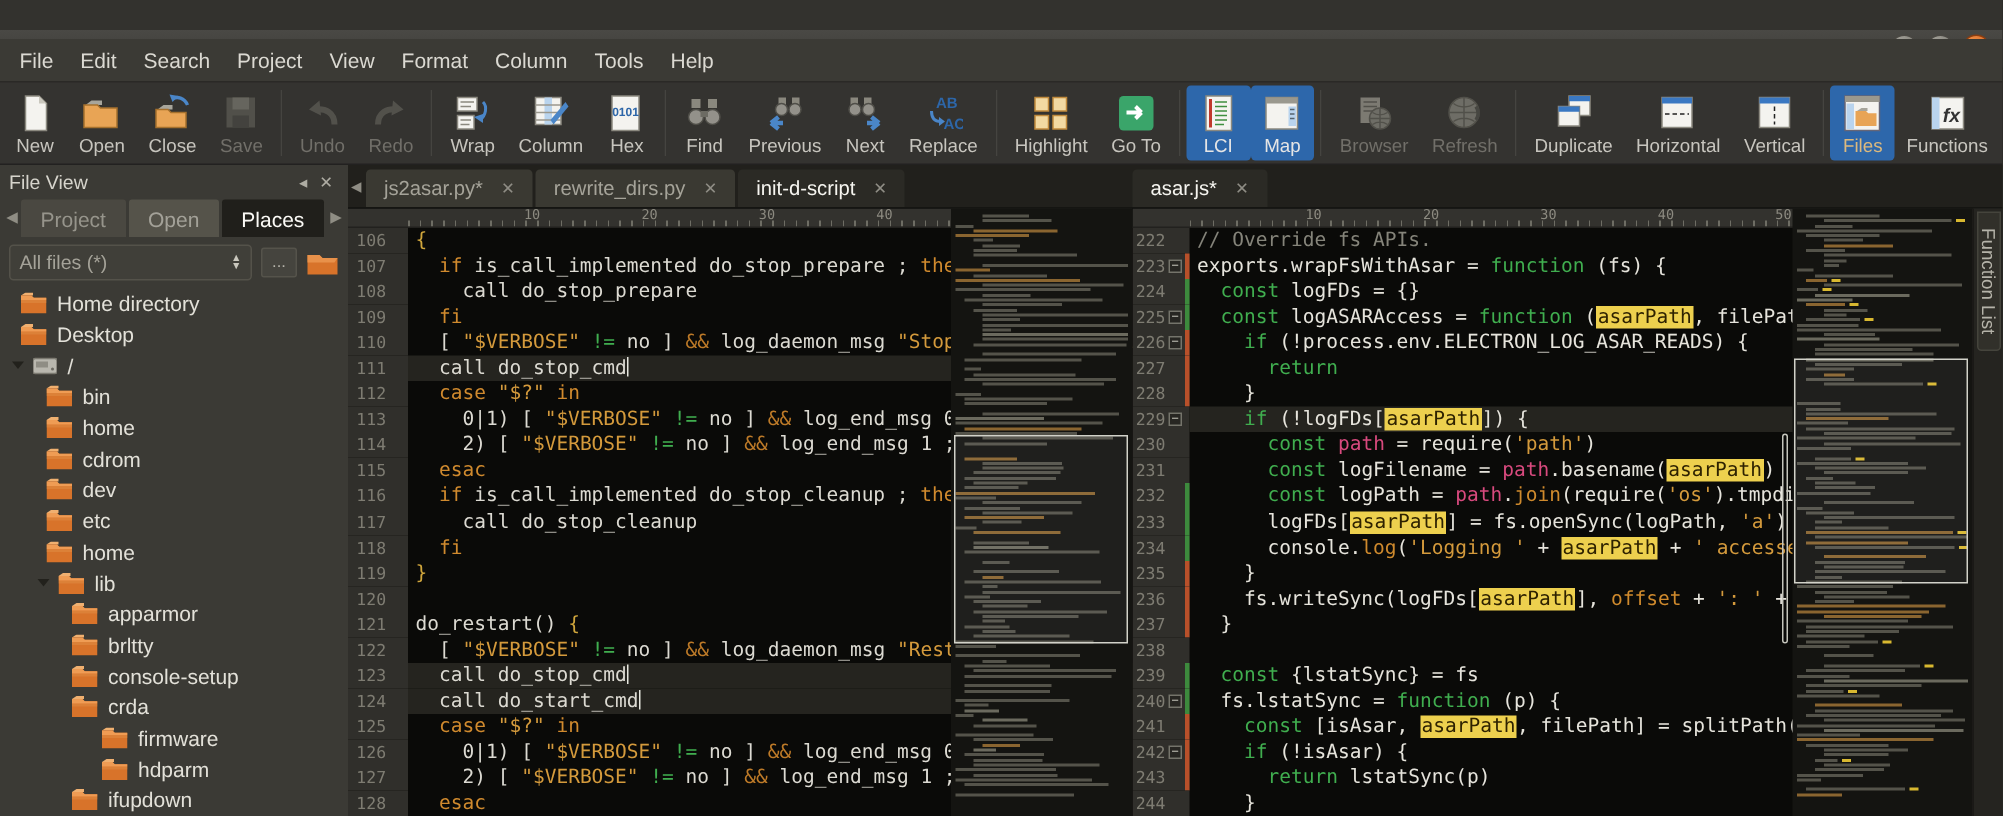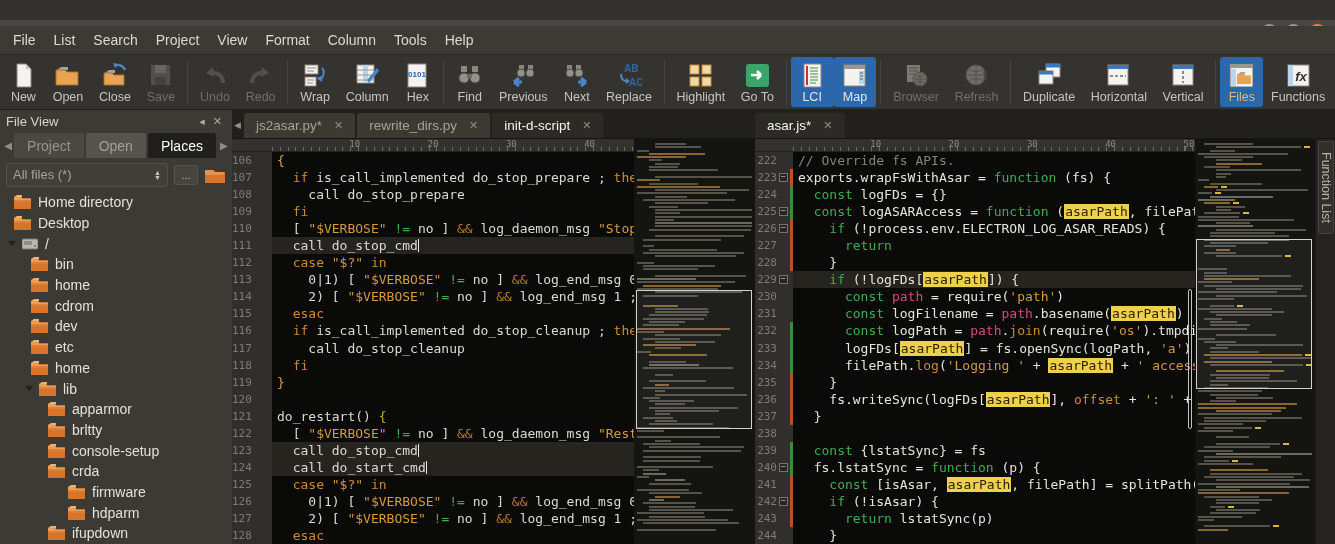--- a/index.html
+++ b/index.html
@@ -81,21 +81,21 @@
   #pane-left { left:0; width:523px; }
   #pane-right { left:523px; width:560px; }
   .ruler { position:relative; height:13px; background:#33322e; border-bottom:1px solid #22211e;
     font-family:"DejaVu Sans Mono",monospace; font-size:9px; color:#8c8a80; overflow:hidden; }
   .ruler .ticks { position:absolute; bottom:0; height:4px;
     background:repeating-linear-gradient(to right,#6e6d64 0 1px,transparent 1px 7.83px); }
   .ruler span { position:absolute; top:0; }
   .rows { position:absolute; left:0; right:0; bottom:0; top:13px;
     font-family:"DejaVu Sans Mono",monospace; font-size:13px; line-height:17.05px; }
   .row { display:flex; height:17.05px; }
-  .ln { flex:none; background:#302f2b; color:#7e7c72; font-size:11px; text-align:left; }
+  .ln { flex:none; background:#302f2b; color:#7e7c72; font-size:11px; text-align:center; }
   #pane-left .ln { width:40px; padding-right:9px; }
   .gut { flex:none; width:38px; background:#302f2b; display:flex; align-items:center; position:relative; }
   .gut .num { width:22px; text-align:right; color:#7e7c72; font-size:11px; }
   .gut .fold { width:9px; height:9px; margin-left:2px; border:1px solid #75746b; color:#c2c1b7;
     font-size:8px; line-height:6px; text-align:center; background:#272622; }
   .gut .bar { position:absolute; right:0; top:0; bottom:0; width:3px; }
   .bar.r { background:#b8502a; } .bar.g { background:#3d8a3d; }
   .codeline { flex:1; white-space:pre; overflow:hidden; color:#dcdad2; padding-left:5px; position:relative; }
   .row.hl .codeline { background:#25241f; }
   .cursor { display:inline-block; width:1.5px; height:13px; background:#e6e6de; vertical-align:-2px; }
@@ -129,21 +129,21 @@
     <span class="title">[/lib/init/init-d-script] - UltraEdit</span>
     <div id="winbtns">
       <div class="winbtn">–</div>
       <div class="winbtn">◻</div>
       <div class="winbtn close">✕</div>
     </div>
   </div>
 
   <div id="menubar">
       <div class="menu-item">File</div>
-      <div class="menu-item">List</div>
+      <div class="menu-item">Edit</div>
       <div class="menu-item">Search</div>
       <div class="menu-item">Project</div>
       <div class="menu-item">View</div>
       <div class="menu-item">Format</div>
       <div class="menu-item">Column</div>
       <div class="menu-item">Tools</div>
       <div class="menu-item">Help</div>
     </div>
 
   <div id="toolbar">
@@ -1198,21 +1198,21 @@
                 <span class="num">233</span>
                 <span class="bar g"></span>
               </span>
               <span class="codeline"><span class="tk-w">      logFDs[</span><span class="tk-h">asarPath</span><span class="tk-w">] = fs.openSync(logPath, </span><span class="tk-s">'a'</span><span class="tk-w">)</span></span>
             </div>
             <div class="row">
               <span class="gut">
                 <span class="num">234</span>
                 <span class="bar g"></span>
               </span>
-              <span class="codeline"><span class="tk-w">      filePath.</span><span class="tk-m">log</span><span class="tk-w">(</span><span class="tk-s">'Logging '</span><span class="tk-w"> + </span><span class="tk-h">asarPath</span><span class="tk-w"> + </span><span class="tk-s">' accessed by '</span><span class="tk-w"> + pid)</span></span>
+              <span class="codeline"><span class="tk-w">      console.</span><span class="tk-m">log</span><span class="tk-w">(</span><span class="tk-s">'Logging '</span><span class="tk-w"> + </span><span class="tk-h">asarPath</span><span class="tk-w"> + </span><span class="tk-s">' accessed by '</span><span class="tk-w"> + pid)</span></span>
             </div>
             <div class="row">
               <span class="gut">
                 <span class="num">235</span>
                 <span class="bar r"></span>
               </span>
               <span class="codeline"><span class="tk-w">    }</span></span>
             </div>
             <div class="row">
               <span class="gut">

